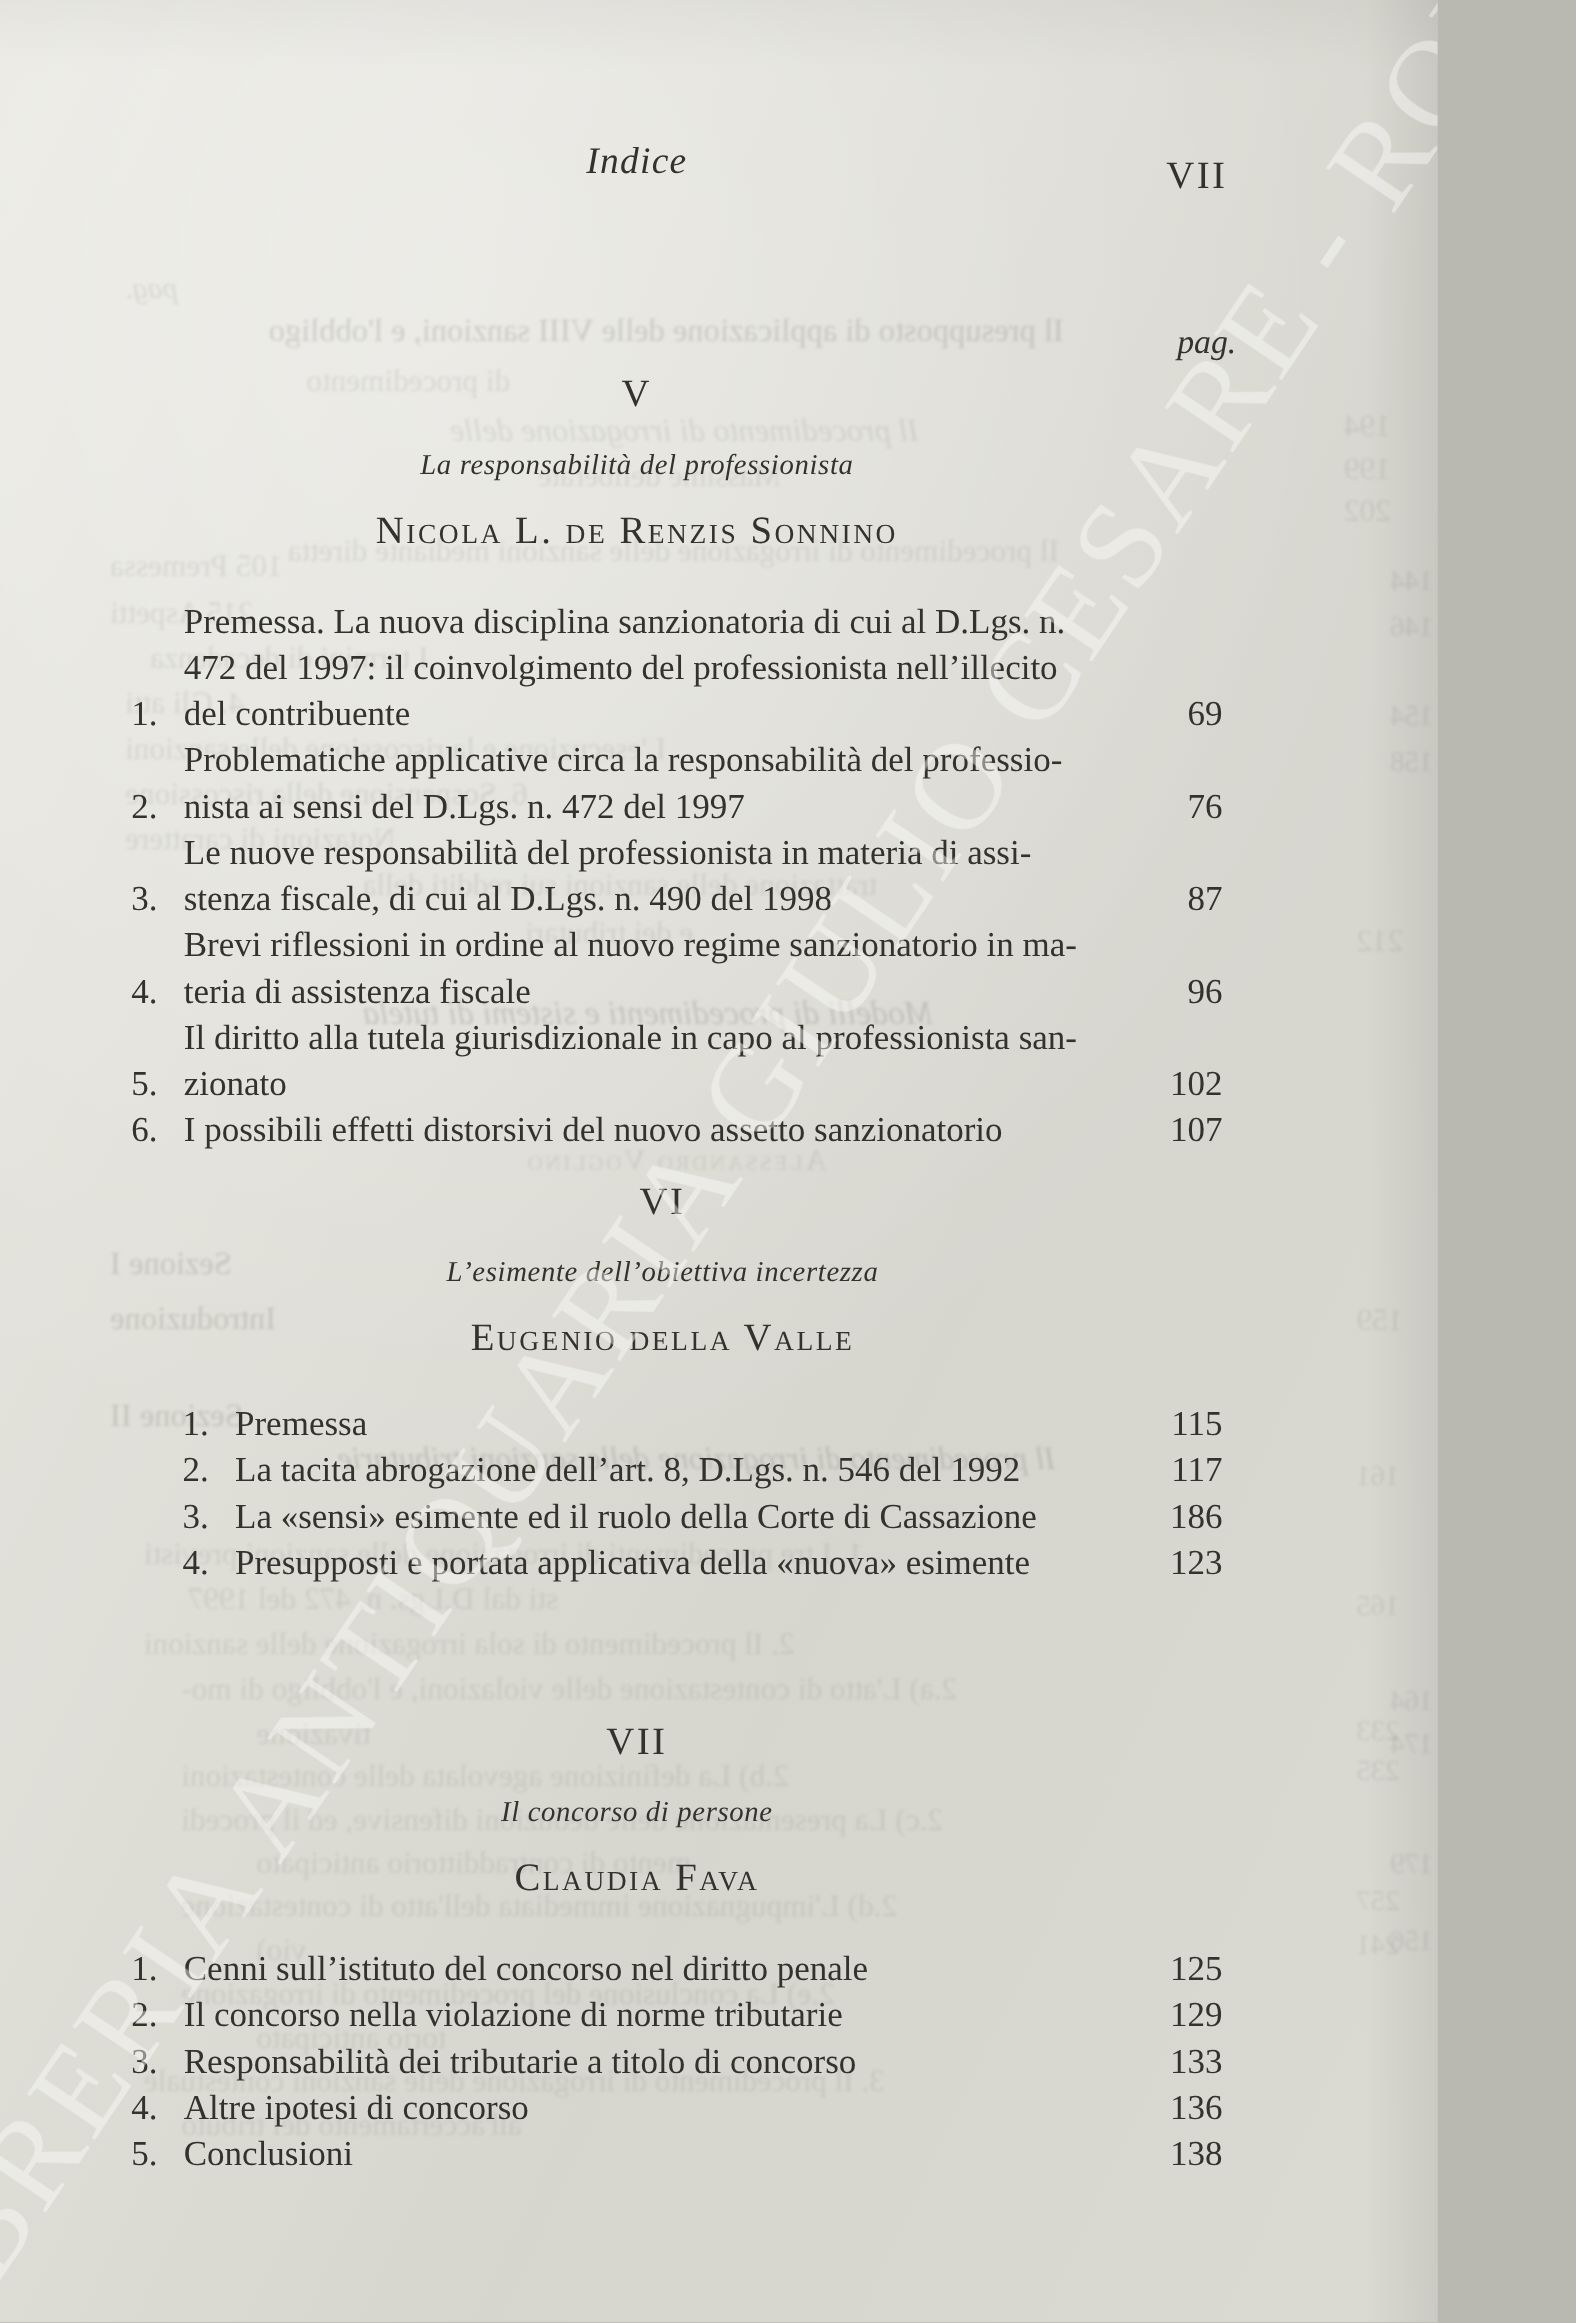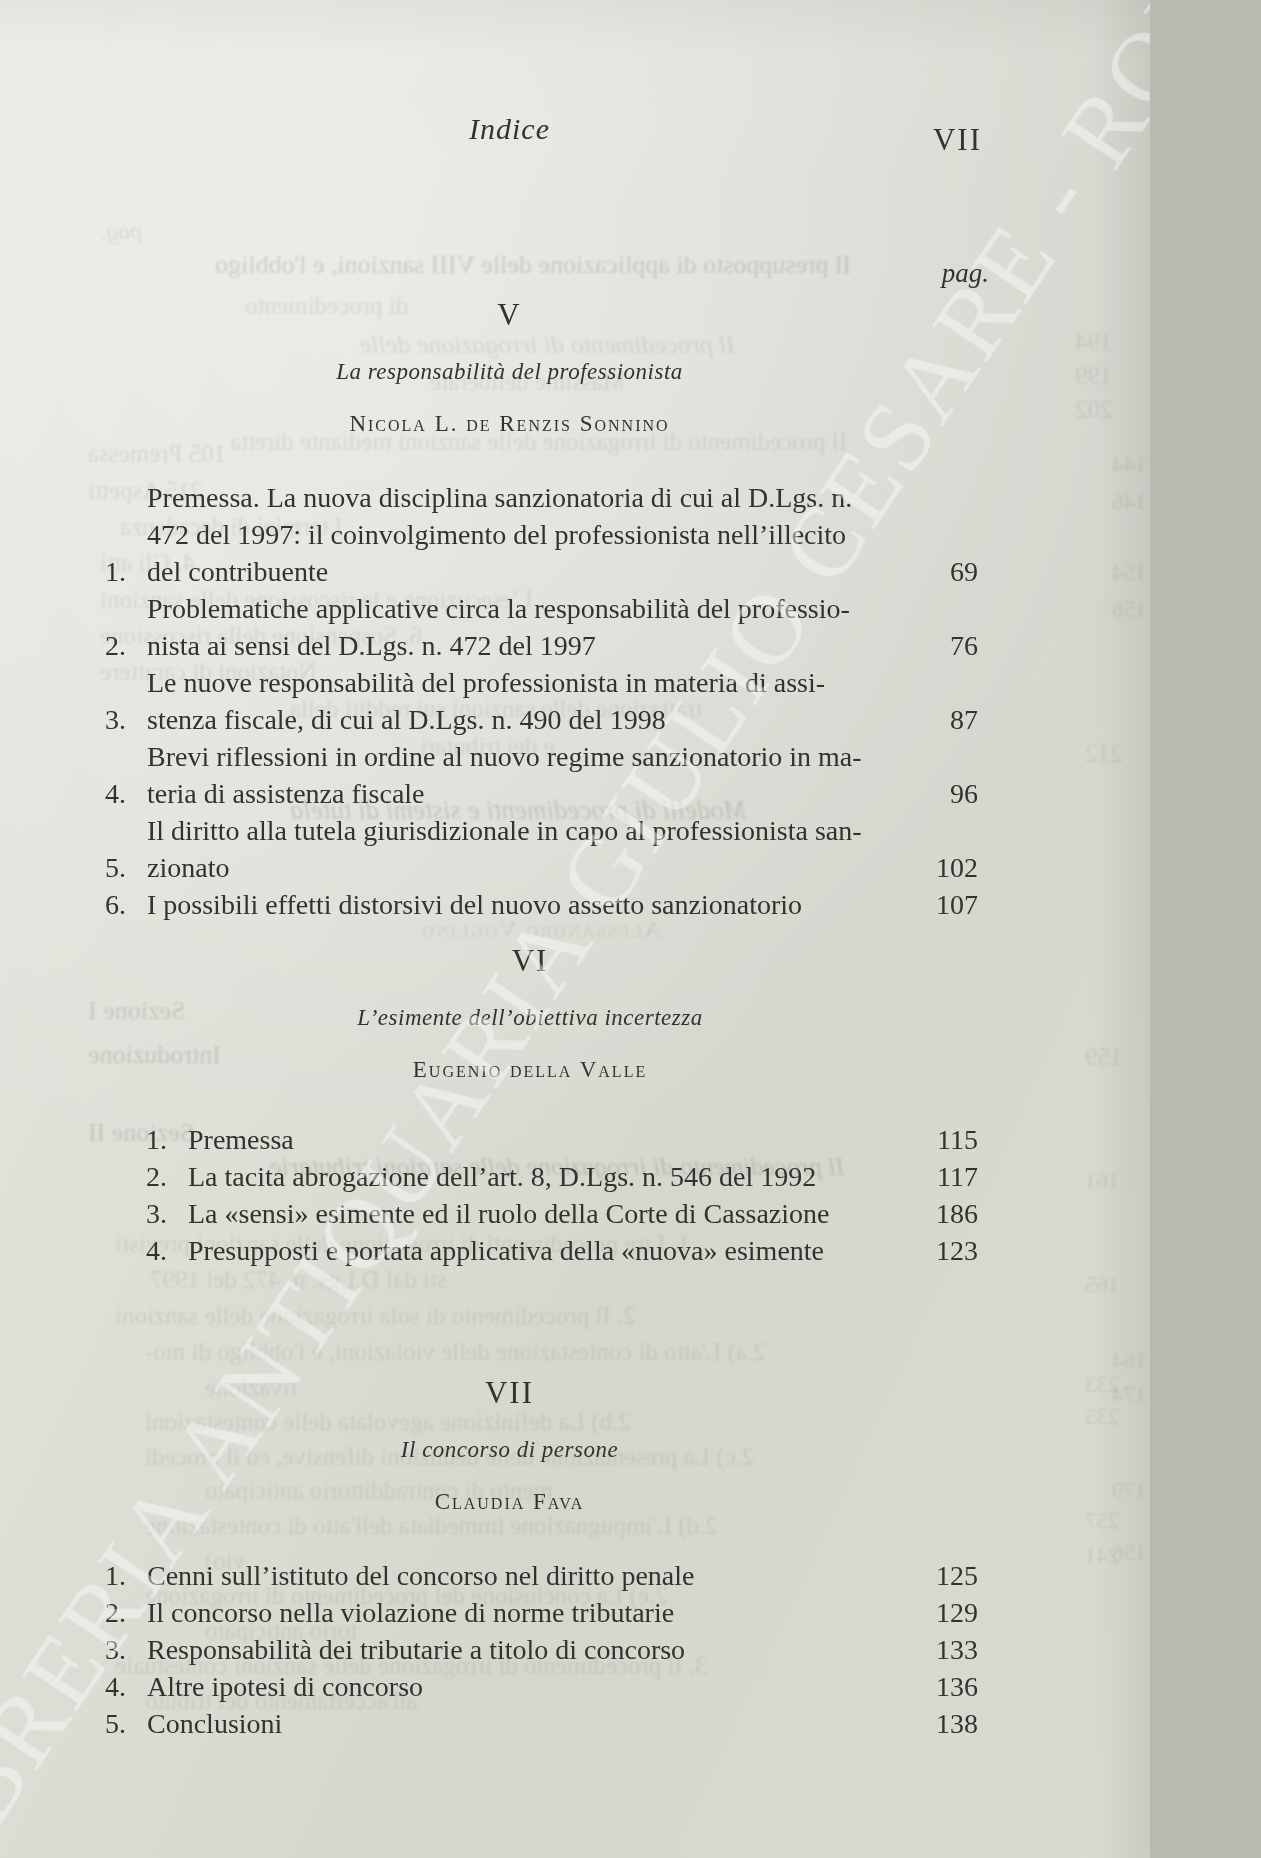--- a/index.html
+++ b/index.html
@@ -19,21 +19,21 @@
   .indice{position:absolute; top:112px; left:105px; right:236px; text-align:center;
     font-style:italic; font-size:30px; letter-spacing:1px;}
   .folio{position:absolute; top:122px; right:168px; font-size:31px; letter-spacing:2px;}
   .pag{position:absolute; top:230px; right:161px; font-style:italic; font-size:27px;margin-top:28px;}
   
   .sec{position:absolute; left:105px; right:146px;}
   .sec.v{top:296px;} .sec.vi{top:942px;margin-left:41px;} .sec.vii{top:1374px;}
   .sechead{margin-right:90px; text-align:center;}
   .numeral{font-size:31px; line-height:38px; letter-spacing:2px;}
   .sectitle{font-style:italic; font-size:23px; line-height:44px; margin-top:16px; letter-spacing:.5px;}
-  .secauthor{font-variant:small-caps; font-size:23px; line-height:34px; margin-top:13px; letter-spacing:2px;}
+  .secauthor{font-variant:small-caps; font-size:31px; line-height:34px; margin-top:13px; letter-spacing:2px;}
   .entries{margin-top:38px;}
   .sec.vi .entries{margin-top:34px;}
   .row{display:flex; align-items:flex-end; font-size:28px; line-height:37px;}
   .num{flex:none; width:42px;}
   .txt{flex:1; white-space:pre-line; padding-right:16px;}
   .pg{flex:none; min-width:70px; text-align:right; padding-right:26px;}
   
   .ghosts{position:absolute; inset:0; z-index:1;}
   .ghost{position:absolute; transform:scaleX(-1); color:#6e6d65; opacity:.15;
     filter:blur(1.2px); white-space:nowrap;}

